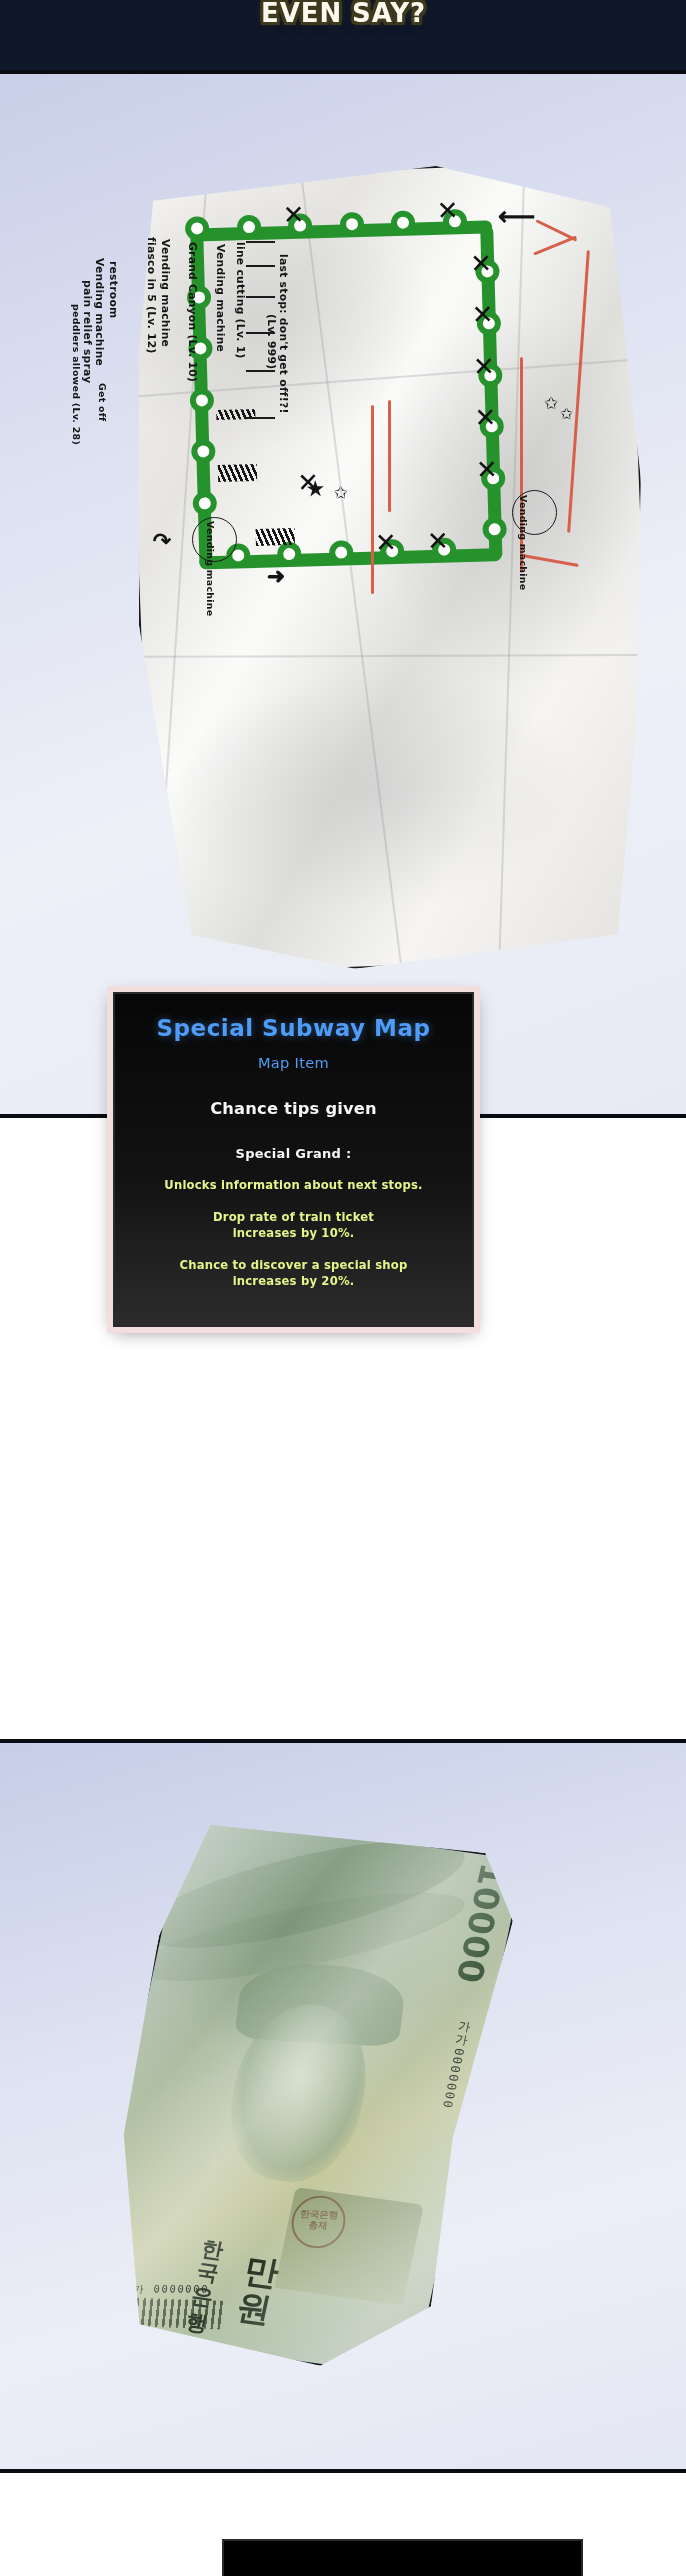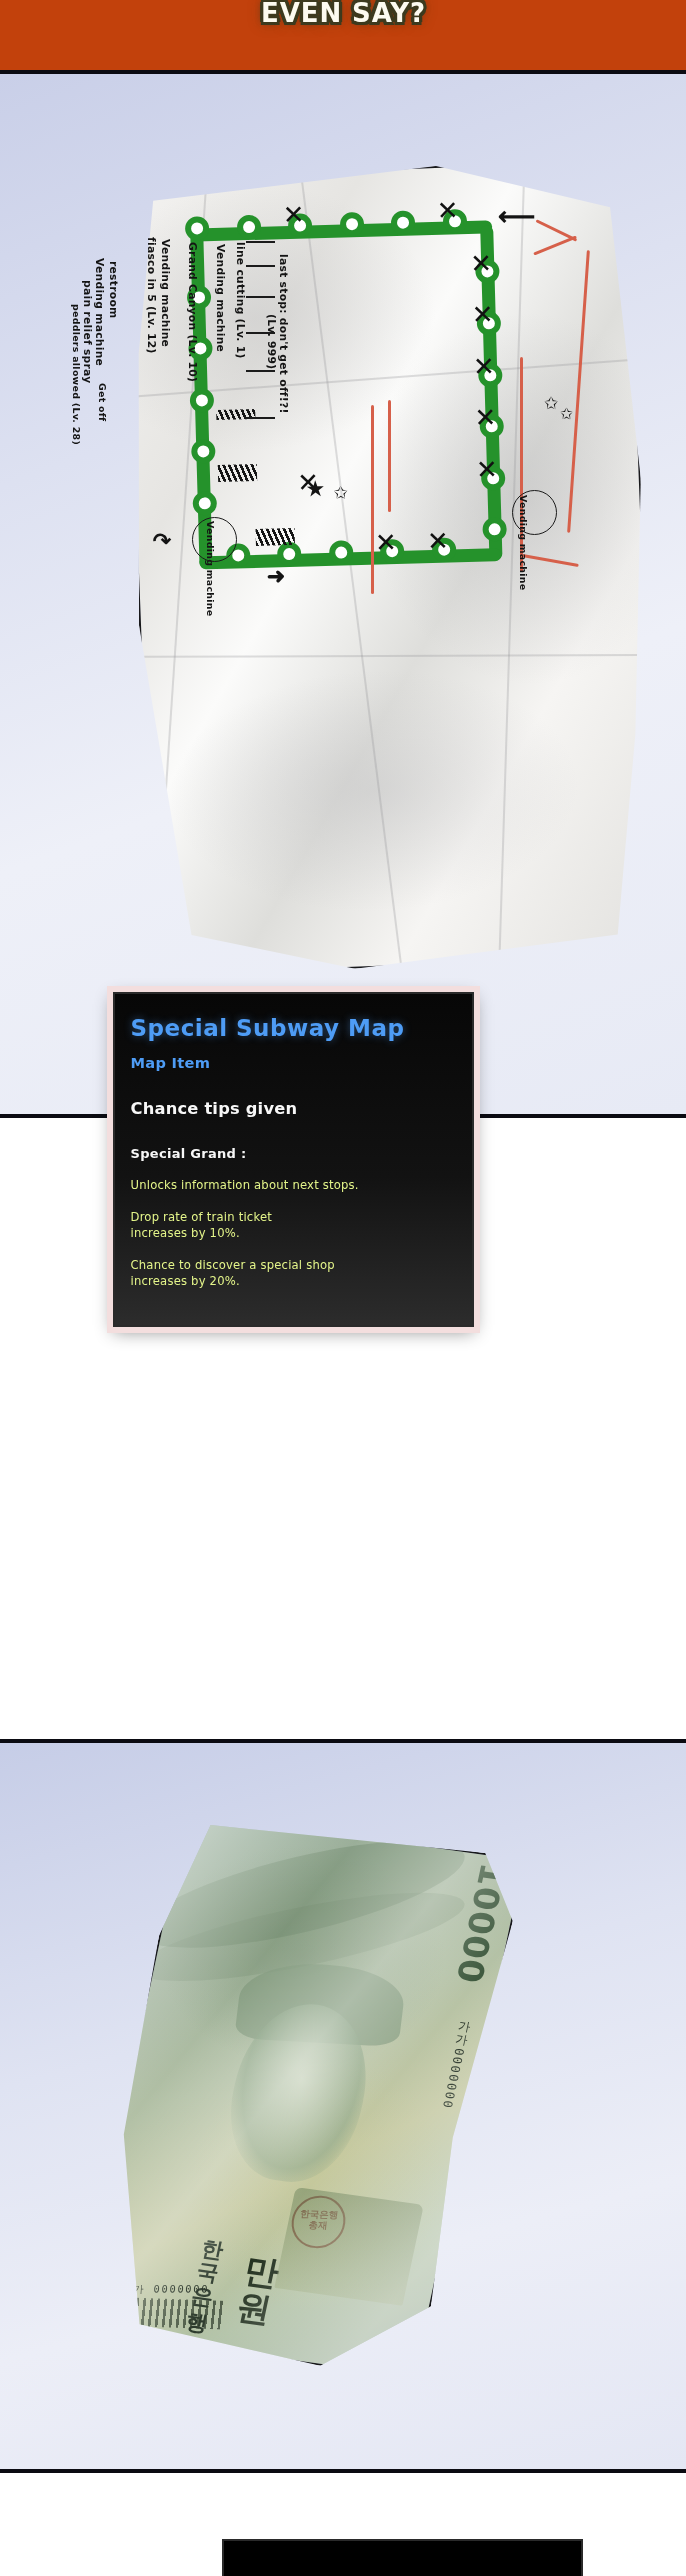--- a/index.html
+++ b/index.html
@@ -6,21 +6,21 @@
   body {
     width:687px; height:2576px; position:relative;
     background:#ffffff;
     font-family:"Liberation Sans", sans-serif;
     overflow:hidden;
   }
 
   
   #top-banner{
     position:absolute; left:0; top:0; width:687px; height:82px;
-    background:#c2410c;
+    background:#0f172a;
   }
   #top-banner .sfx{
     position:absolute; left:0; top:-1.7px; width:687px;
     text-align:center;
     font-family:"DejaVu Sans", sans-serif;
     font-weight:bold; font-size:26px; letter-spacing:0.9px;
     color:#fdfbf0;
     text-shadow:
       -2.6px -2.6px 0 #3d3a1e, 2.6px -2.6px 0 #3d3a1e, -2.6px 2.6px 0 #3d3a1e, 2.6px 2.6px 0 #3d3a1e,
       -3.4px 0 0 #3d3a1e, 3.4px 0 0 #3d3a1e, 0 -3.4px 0 #3d3a1e, 0 3.4px 0 #3d3a1e,
@@ -90,41 +90,41 @@
   }
 
   
   #item-card{
     position:absolute; left:113px; top:992px; width:361px; height:335px;
     background:linear-gradient(180deg,#070707 0%, #121212 55%, #2c2c2c 100%);
     border:2.6px solid #2a2a2a;
     box-shadow:0 0 0 6px #f3dede, 0 5.2px 17px rgba(0,0,0,.45);
     z-index:6;
     padding:20.6px 15.5px 0;
-    text-align:left;
+    text-align:center;
     font-family:"DejaVu Sans", sans-serif;
   }
   #item-card .title{
     font-size:23px; font-weight:bold; color:#4e9cf5; letter-spacing:0.5px;
     text-shadow:0 0 8.6px rgba(78,156,245,.45);
   }
   #item-card .subtitle{
-    margin-top:13.7px; font-size:14.6px; font-weight:bold; color:#4e9cf5;
+    margin-top:13.7px; font-size:14.6px; font-weight:normal; color:#4e9cf5;
     letter-spacing:0.3px;
   }
   #item-card .desc{
     margin-top:26px; font-size:16.3px; font-weight:bold; color:#f7f7f7;
     line-height:1.42; letter-spacing:0.2px;
   }
   #item-card .effect-head{
     margin-top:26px; font-size:13px; font-weight:bold; color:#f7f7f7;
     letter-spacing:0.3px;
   }
   #item-card .effect{
-    margin-top:16.3px; font-size:11.6px; font-weight:normal; color:#e4f58a;
+    margin-top:16.3px; font-size:11.6px; font-weight:bold; color:#e4f58a;
     line-height:1.38; letter-spacing:0.2px;
   }
 
   
   #panel-money{
     position:absolute; left:0; top:1739px; width:687px; height:734px;
     background:linear-gradient(165deg,#c6cde7 0%, #dfe3f2 38%, #eceef7 68%, #e4e7f4 100%);
     border-top:4.3px solid #0b0b12;
     border-bottom:4.3px solid #0b0b12;
     overflow:hidden;

